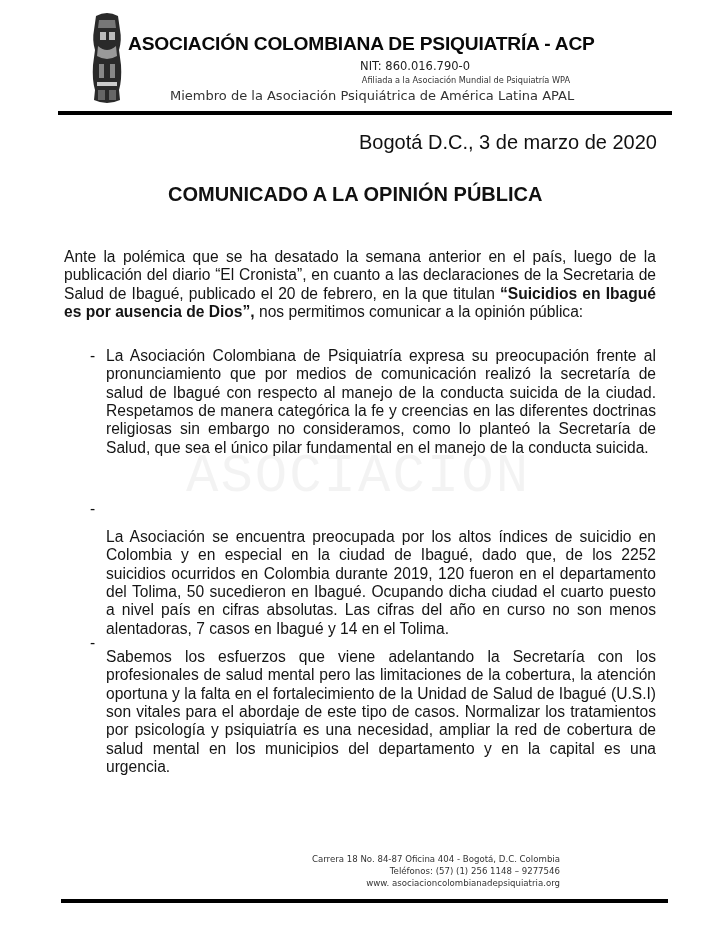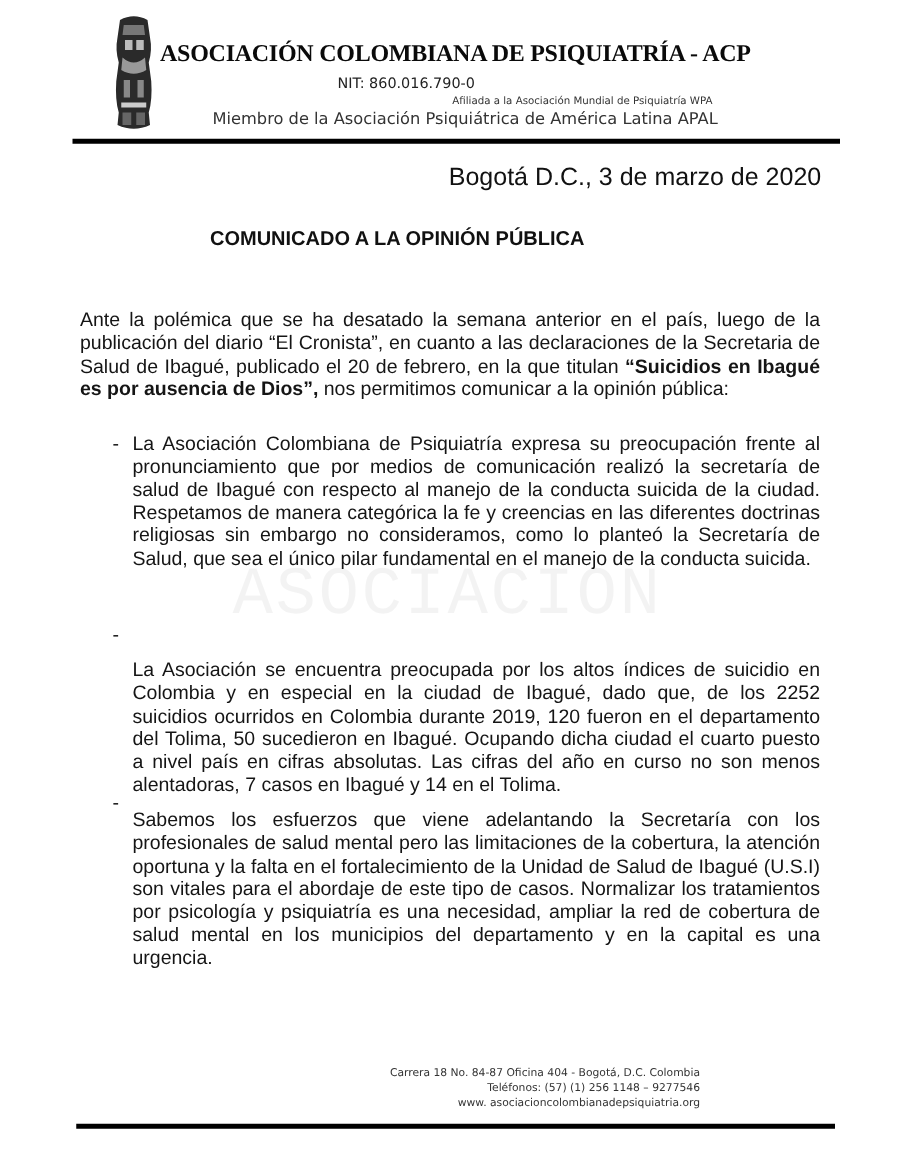--- a/index.html
+++ b/index.html
@@ -3,29 +3,29 @@
 <meta charset="utf-8">
 <style>
   html, body { margin: 0; padding: 0; background: #ffffff; }
   body { width: 720px; height: 932px; position: relative; overflow: hidden; color: #111; font-family: "Liberation Sans", sans-serif; }
   .abs { position: absolute; }
 
   
   #logo { left: 86px; top: 10px; width: 42px; height: 98px; }
 
   
-  #org-title { left: 128px; top: 33px; width: 480px; font-family: Liberation Serif, serif; font-weight: bold; font-size: 19.2px; letter-spacing: -0.2px; white-space: nowrap; color: #0a0a0a; }
-  #nit { left: 270px; top: 59px; width: 200px; text-align: left; font-family: "DejaVu Sans", sans-serif; font-size: 11.5px; color: #222; white-space: nowrap; }
+  #org-title { left: 128px; top: 33px; width: 480px; font-family: Liberation Sans, sans-serif; font-weight: bold; font-size: 19.2px; letter-spacing: -0.2px; white-space: nowrap; color: #0a0a0a; }
+  #nit { left: 270px; top: 59px; width: 200px; text-align: right; font-family: "DejaVu Sans", sans-serif; font-size: 11.5px; color: #222; white-space: nowrap; }
   #affil-1 { left: 170px; top: 75px; width: 400px; text-align: right; font-family: "DejaVu Sans", sans-serif; font-size: 8.2px; color: #333; white-space: nowrap; }
   #affil-2 { left: 170px; top: 88px; width: 400px; text-align: center; font-family: "DejaVu Sans", sans-serif; font-size: 13px; color: #333; white-space: nowrap; }
   #header-rule { left: 58px; top: 111px; width: 614px; height: 4px; background: #000; }
 
   
   #date { right: 63px; top: 131px; font-size: 20px; white-space: nowrap; }
-  #heading { left: 168px; top: 183px; font-size: 16px; font-weight: bold; white-space: nowrap; }
+  #heading { left: 168px; top: 183px; font-size: 20px; font-weight: bold; white-space: nowrap; }
 
   
   #watermark { left: 186px; top: 446px; font-family: Liberation Mono, monospace; font-size: 54px; color: #000; opacity: 0.045; letter-spacing: 2px; white-space: nowrap; pointer-events: none; }
 
   
   .para { font-size: 15.6px; line-height: 18.35px; text-align: justify; color: #151515; }
   #intro { left: 64px; top: 248px; width: 592px; }
   .bullet { left: 106px; width: 550px; }
   .dash { left: 90px; font-size: 15.6px; line-height: 18.35px; }
   #b1 { top: 347px; } #d1 { top: 347px; }

